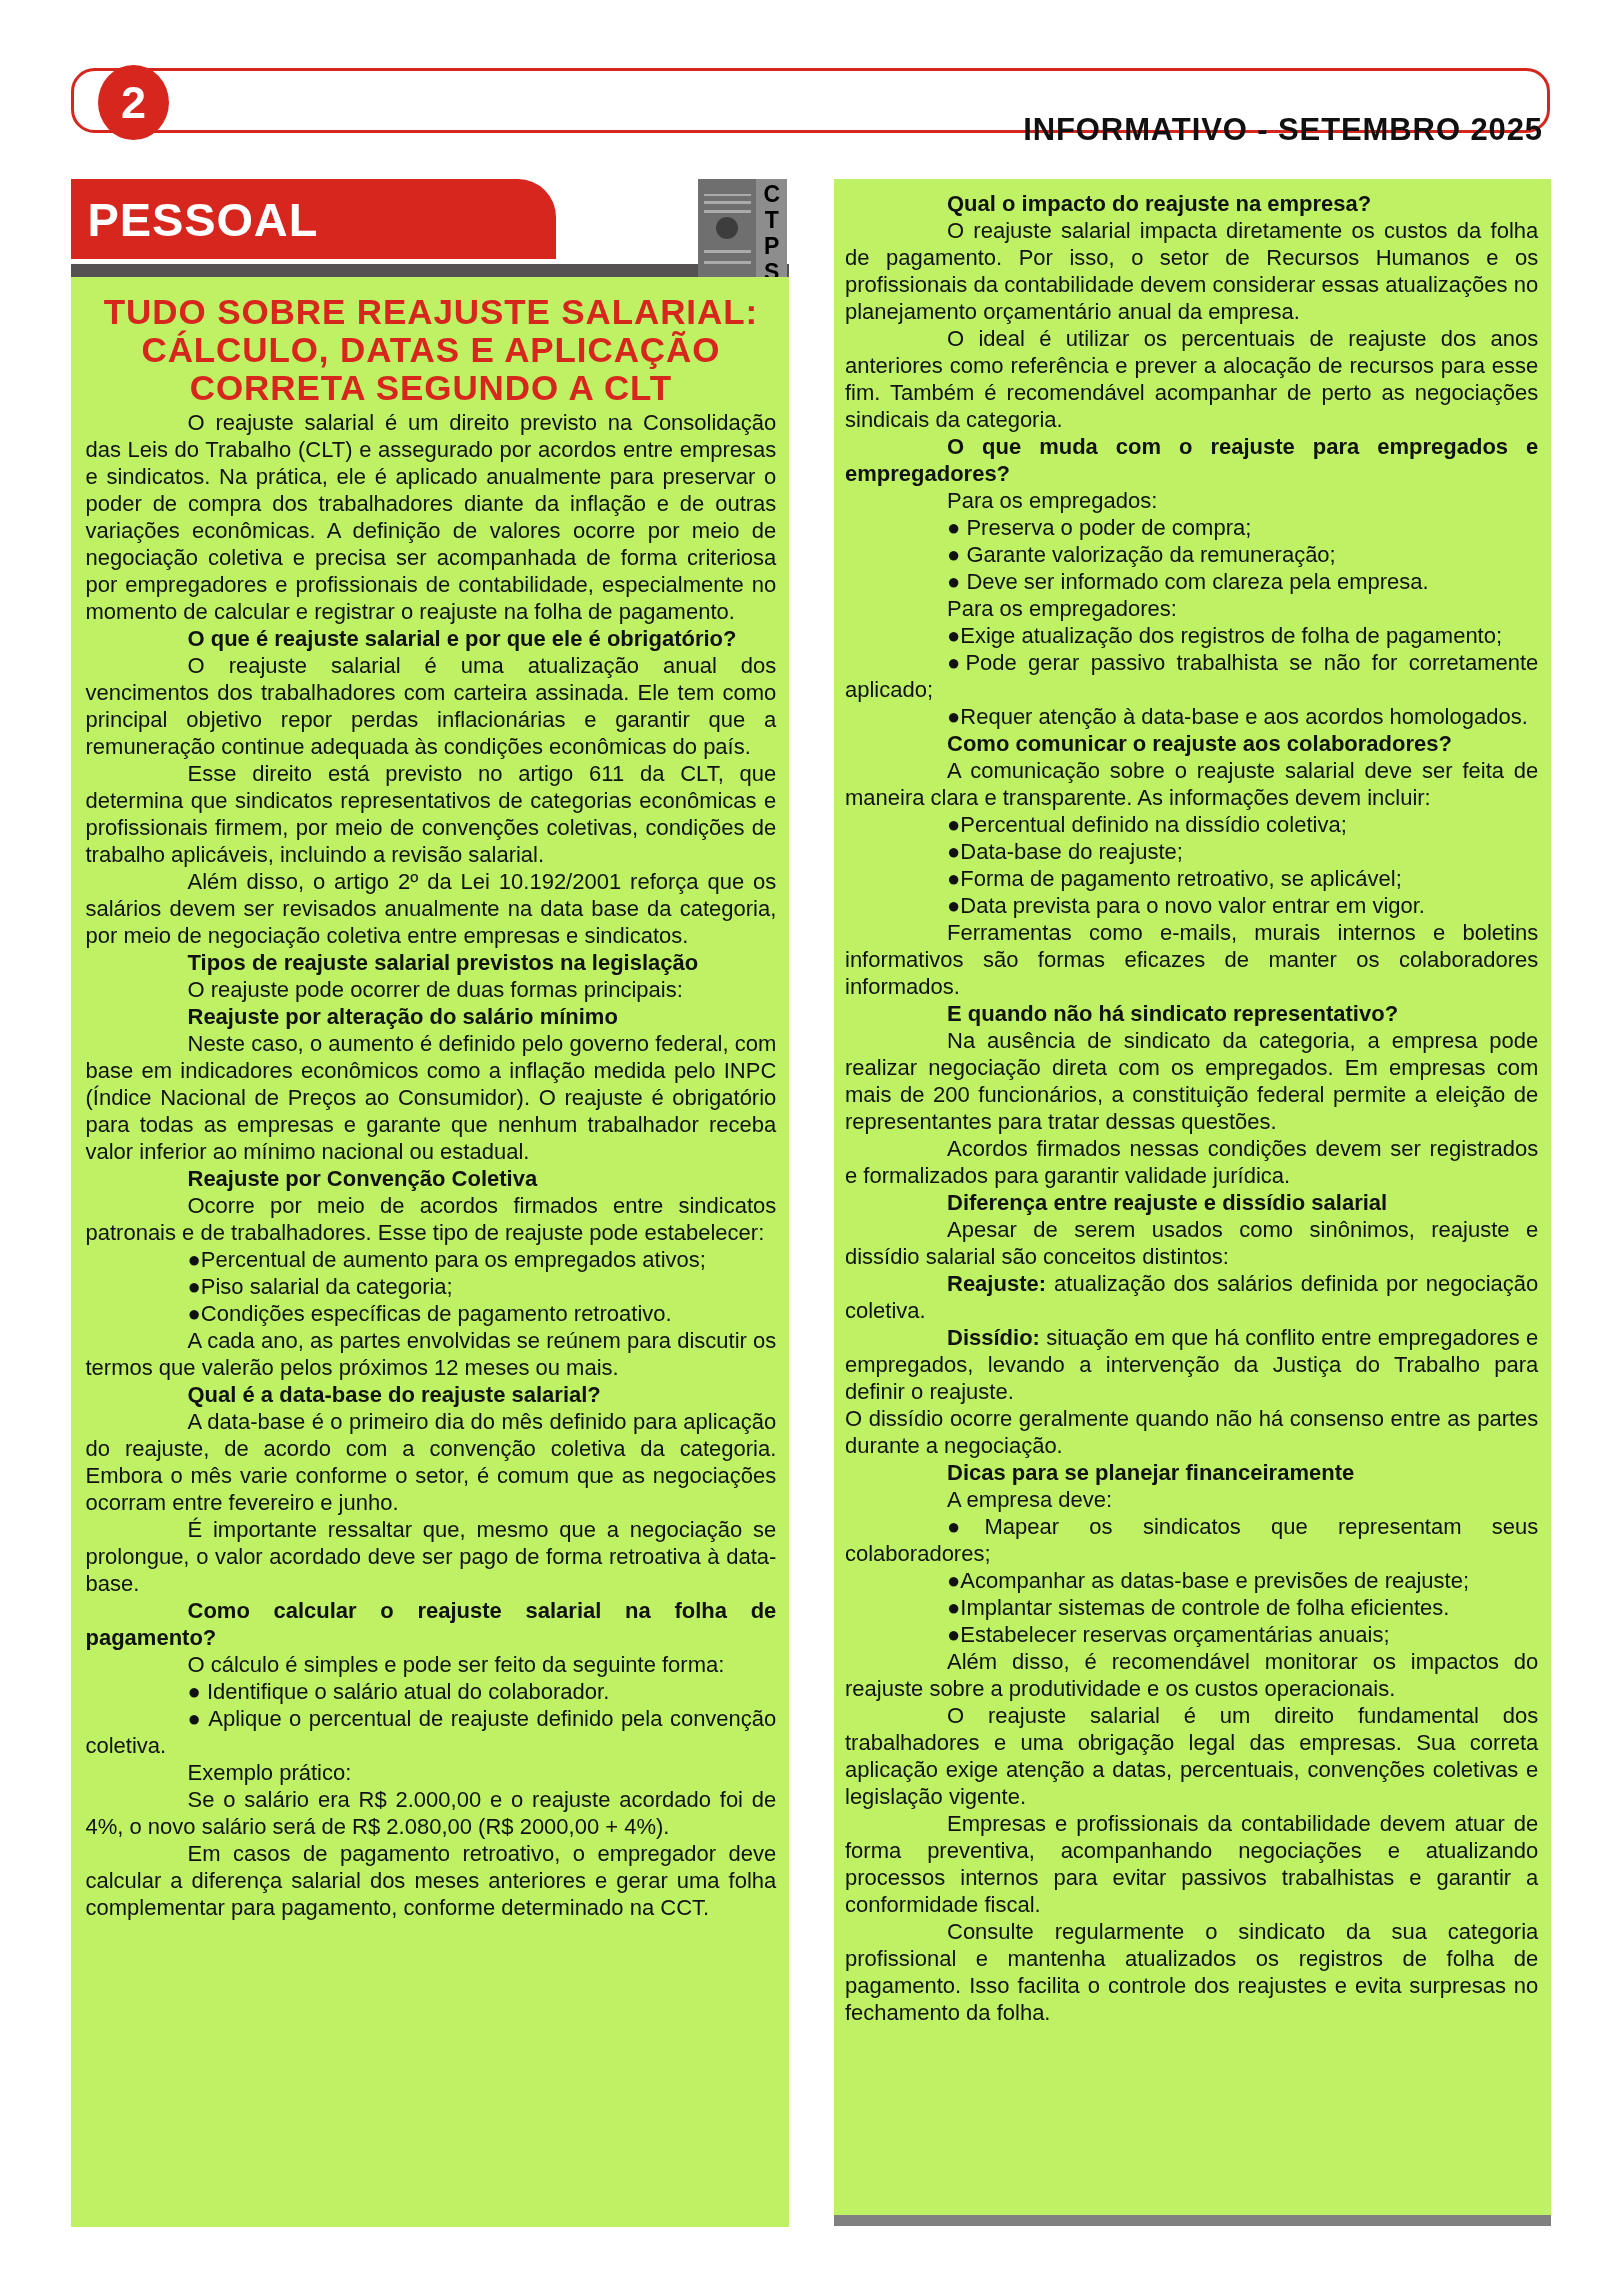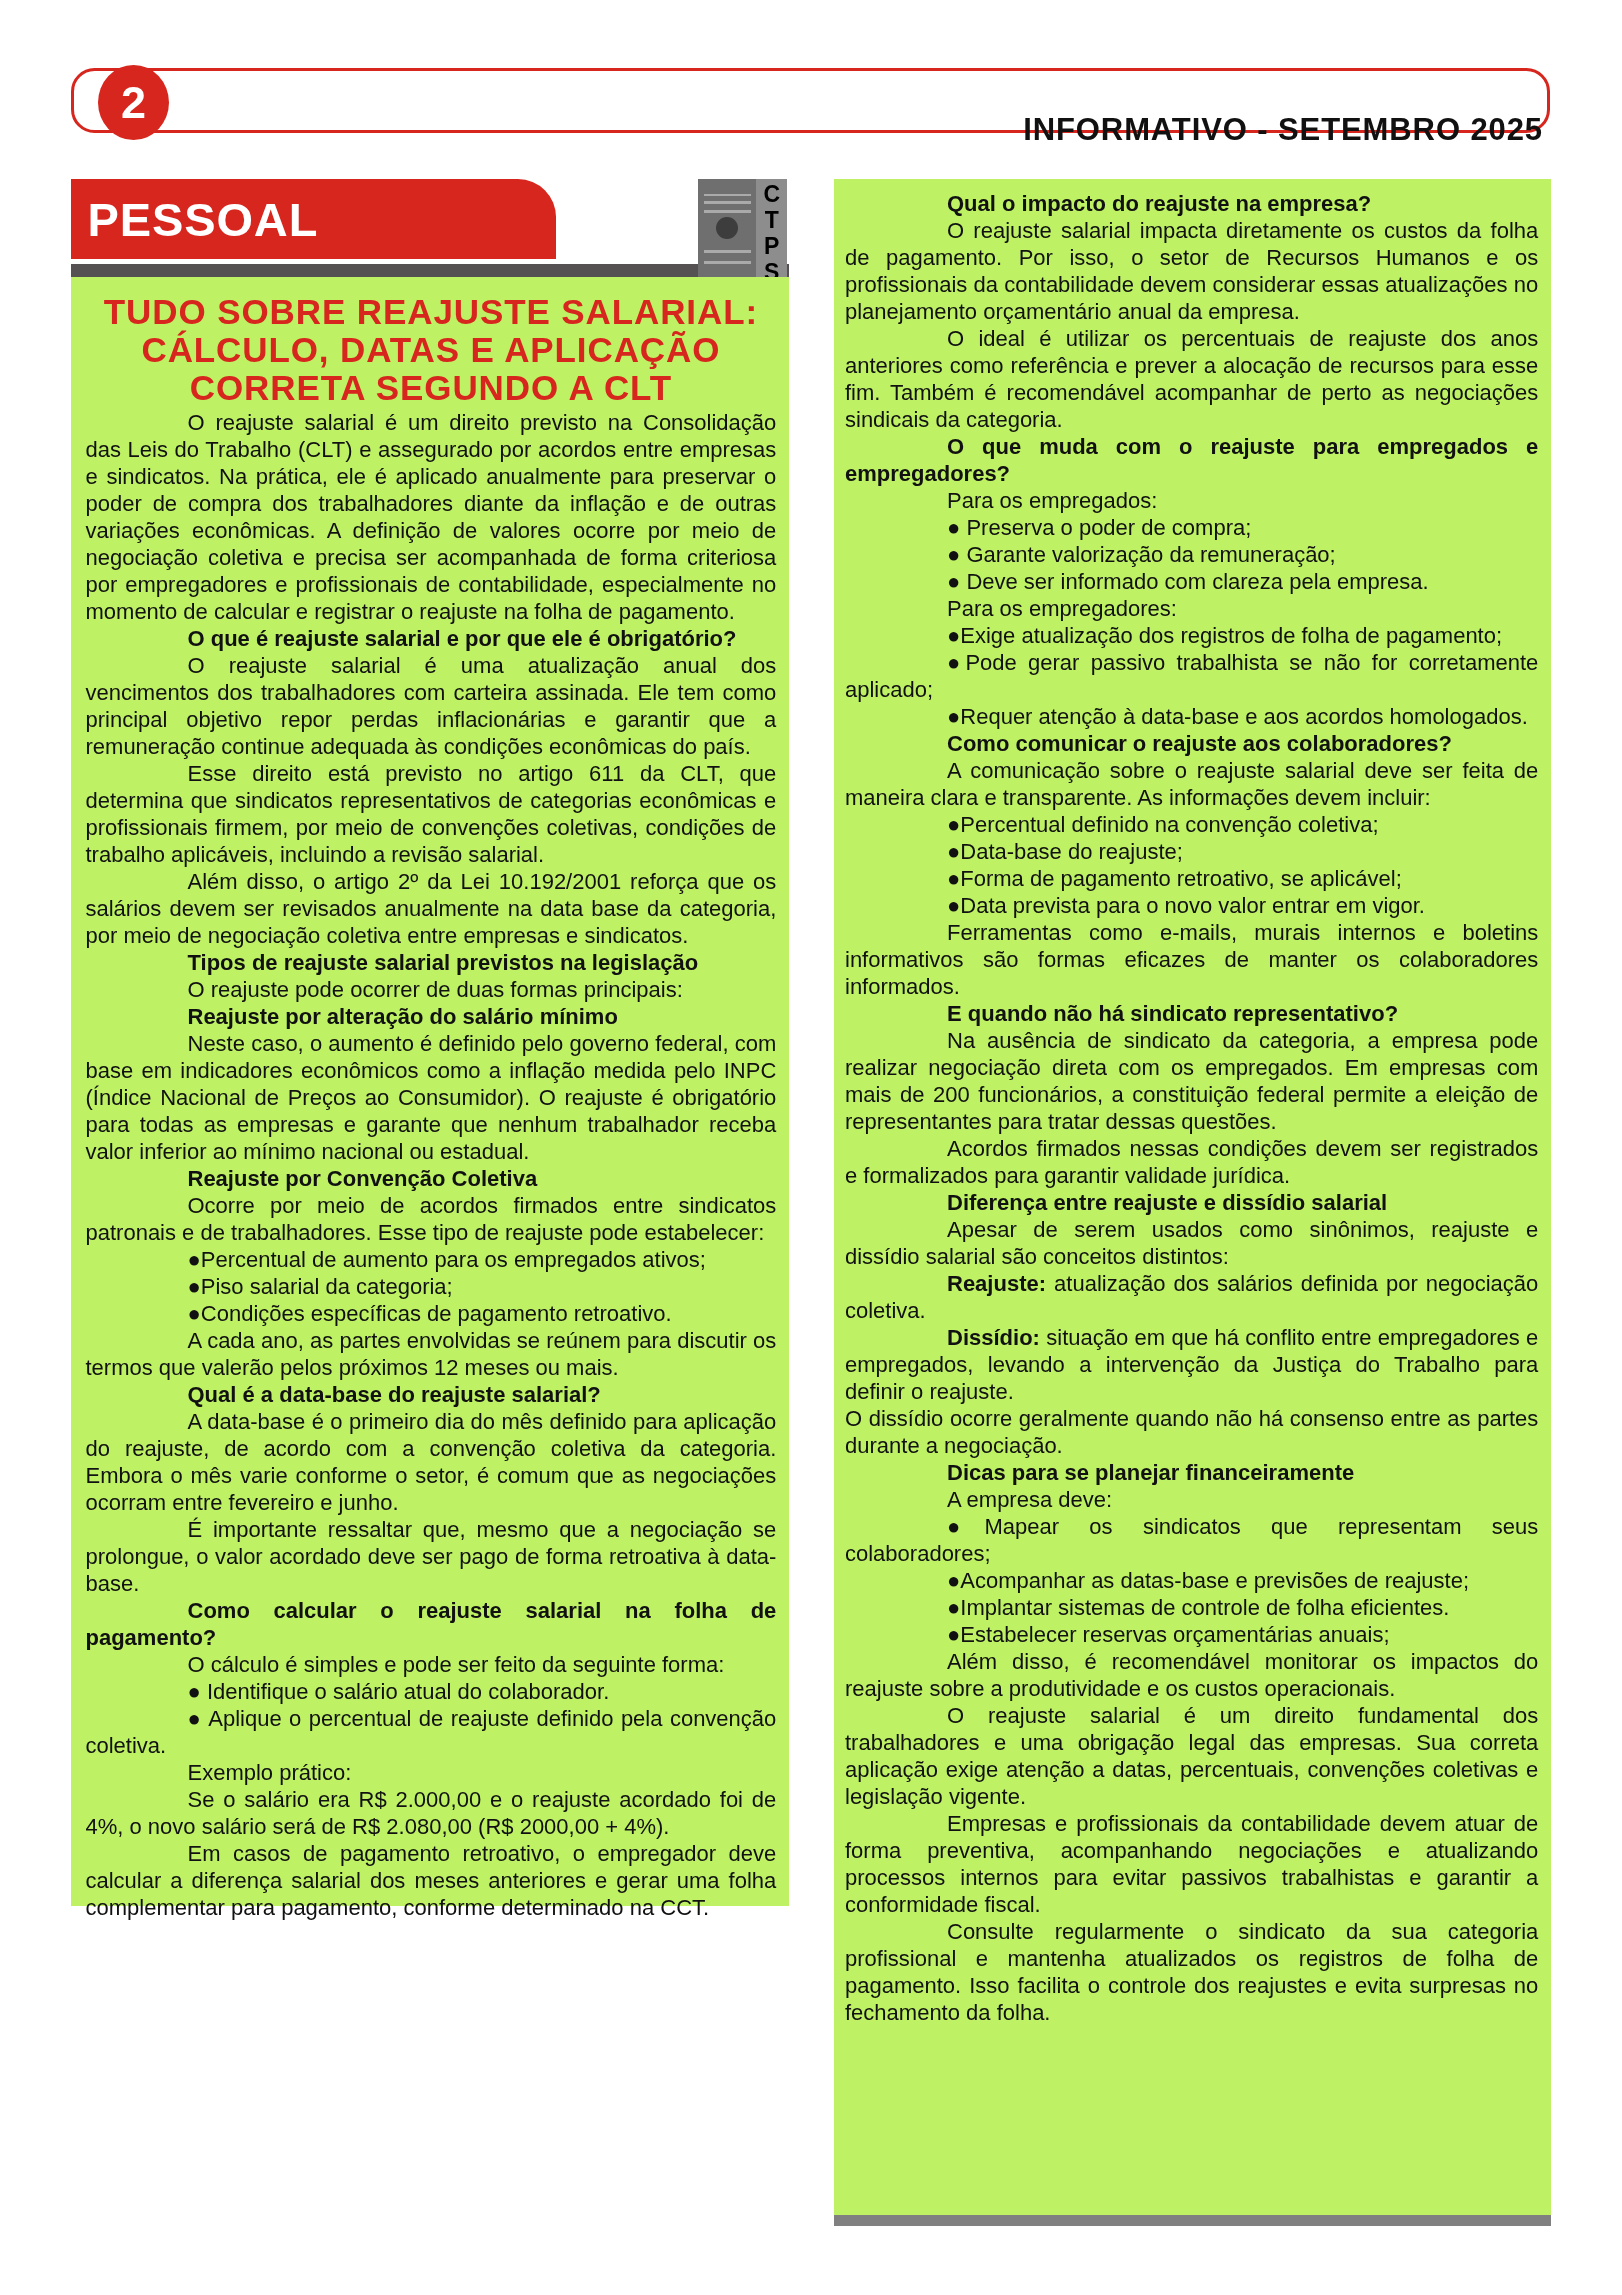--- a/index.html
+++ b/index.html
@@ -19,21 +19,21 @@
          letter-spacing:0.9px; }
   .section-bar { position:absolute; left:71px; top:264px; width:718px; height:13.6px; background:#555152; }
   .ctps { position:absolute; left:698px; top:179px; width:89px; height:109px; background:#8d8d8d; }
   .ctps .book { position:absolute; left:0; top:0; width:58px; height:98px; background:#6f6f6f; }
   .ctps .book .seal { position:absolute; left:18px; top:38px; width:22px; height:22px; border-radius:50%;
          background:#3d3d3d; }
   .ctps .book .ln { position:absolute; left:5.5px; height:2.7px; width:47px; background:#aaa; }
   .ctps .letters { position:absolute; right:1.8px; top:1.8px; width:27px; font-weight:bold; font-size:23px;
          line-height:26px; color:#000; text-align:center; font-family:"Liberation Sans", sans-serif; }
   .col { position:absolute; background:#bef264; box-sizing:border-box; }
-  .col-left { left:71px; top:277px; width:718px; height:1629px; padding:16.4px 12.7px 0 14.5px; }
+  .col-left { left:71px; top:277px; width:718px; height:1950px; padding:16.4px 12.7px 0 14.5px; }
   .col-right { left:834px; top:179px; width:717px; height:2047px; padding:11px 12.7px 0 11px; }
   .col-right .bottom-bar { position:absolute; left:0; bottom:0; width:100%; height:11px; background:#808080; }
   .article-title { color:#d7261e; font-weight:bold; font-size:35px; line-height:38px;
          text-align:center; letter-spacing:0.9px; margin:0 0 1.8px 0; }
   p { margin:0; font-size:22px; line-height:27px; text-align:justify; }
   p.ind { text-indent:102px; }
   p.hc { font-weight:bold; text-indent:102px; }
   p.li { text-indent:102px; }
   b { font-weight:bold; }
 </style>
@@ -106,21 +106,21 @@
       <p class="ind">Para os empregados:</p>
       <p class="li">● Preserva o poder de compra;</p>
       <p class="li">● Garante valorização da remuneração;</p>
       <p class="li">● Deve ser informado com clareza pela empresa.</p>
       <p class="ind">Para os empregadores:</p>
       <p class="li">●Exige atualização dos registros de folha de pagamento;</p>
       <p class="li">●Pode gerar passivo trabalhista se não for corretamente aplicado;</p>
       <p class="li">●Requer atenção à data-base e aos acordos homologados.</p>
       <p class="hc">Como comunicar o reajuste aos colaboradores?</p>
       <p class="ind">A comunicação sobre o reajuste salarial deve ser feita de maneira clara e transparente. As informações devem incluir:</p>
-      <p class="li">●Percentual definido na convenção coletiva;</p>
+      <p class="li">●Percentual definido na dissídio coletiva;</p>
       <p class="li">●Data-base do reajuste;</p>
       <p class="li">●Forma de pagamento retroativo, se aplicável;</p>
       <p class="li">●Data prevista para o novo valor entrar em vigor.</p>
       <p class="ind">Ferramentas como e-mails, murais internos e boletins informativos são formas eficazes de manter os colaboradores informados.</p>
       <p class="hc">E quando não há sindicato representativo?</p>
       <p class="ind">Na ausência de sindicato da categoria, a empresa pode realizar negociação direta com os empregados. Em empresas com mais de 200 funcionários, a constituição federal permite a eleição de representantes para tratar dessas questões.</p>
       <p class="ind">Acordos firmados nessas condições devem ser registrados e formalizados para garantir validade jurídica.</p>
       <p class="hc">Diferença entre reajuste e dissídio salarial</p>
       <p class="ind">Apesar de serem usados como sinônimos, reajuste e dissídio salarial são conceitos distintos:</p>
       <p class="ind"><b>Reajuste:</b><span> atualização dos salários definida por negociação coletiva.</span></p>

